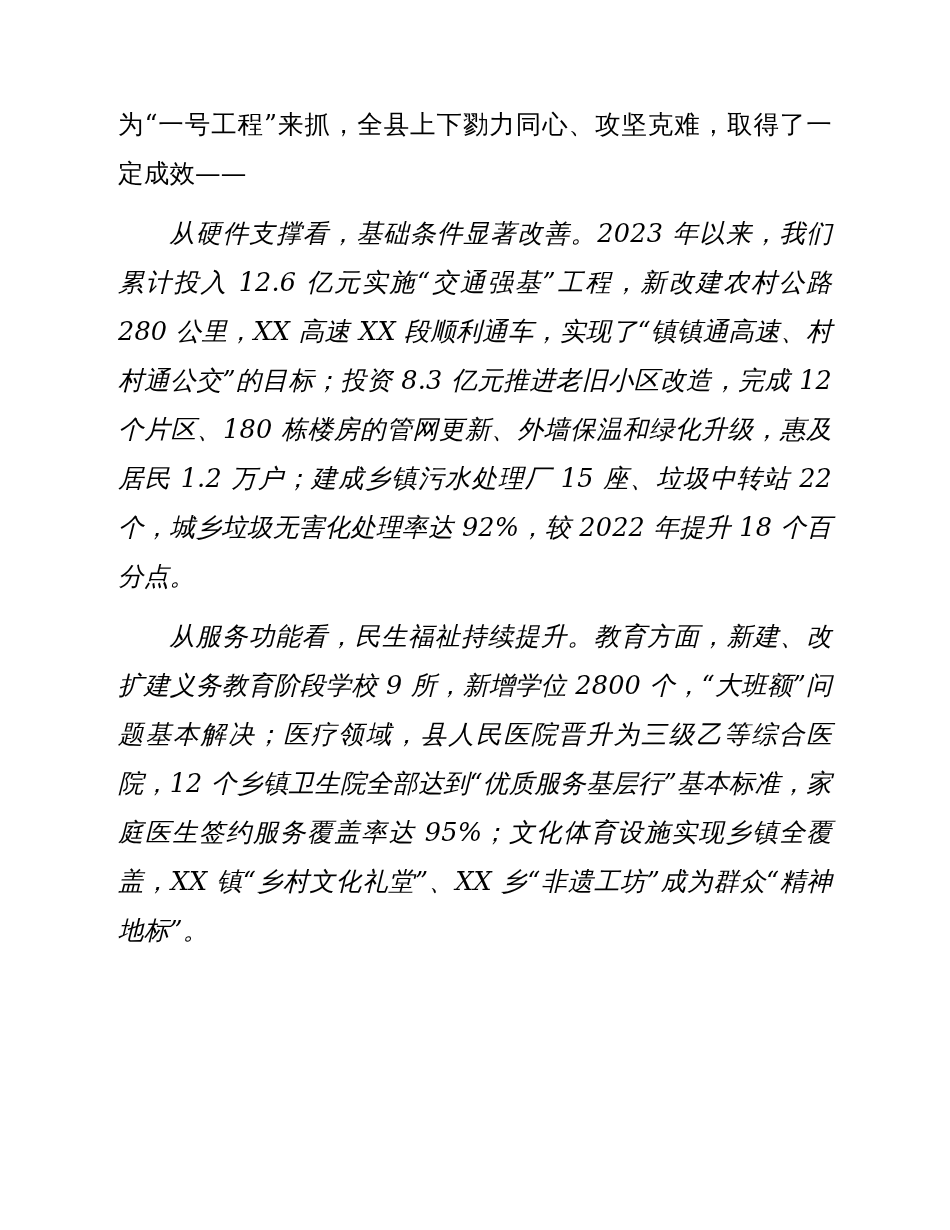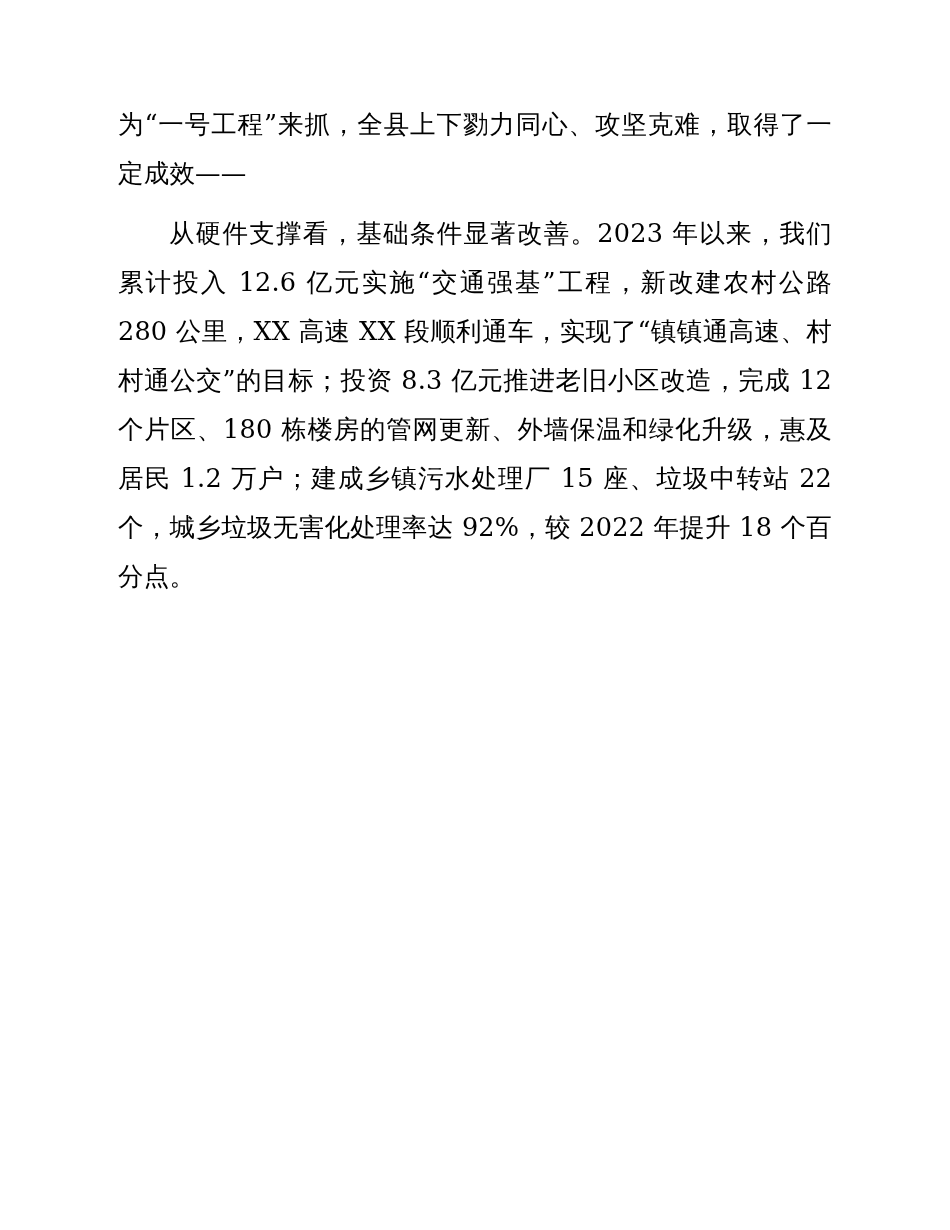--- a/index.html
+++ b/index.html
@@ -28,30 +28,32 @@
     text-align: justify;
     text-justify: inter-ideograph;
     letter-spacing: 0.2px;
   }
   .para {
     margin: 0 0 11px 0;
     text-indent: 0;
   }
   .para.indent {
     text-indent: 2em;
+    font-style: italic;
   }
   .para + .para {
     margin-top: 9px;
   }
   
   .cont {
     text-indent: 0;
   }
 </style>
 </head>
 <body>
 
 <div class="page">
   <div class="doc-body">
     <p class="para cont">为“一号工程”来抓，全县上下勠力同心、攻坚克难，取得了一定成效——</p>
     <p class="para indent">从硬件支撑看，基础条件显著改善。2023 年以来，我们累计投入 12.6 亿元实施“交通强基”工程，新改建农村公路 280 公里，XX 高速 XX 段顺利通车，实现了“镇镇通高速、村村通公交”的目标；投资 8.3 亿元推进老旧小区改造，完成 12 个片区、180 栋楼房的管网更新、外墙保温和绿化升级，惠及居民 1.2 万户；建成乡镇污水处理厂 15 座、垃圾中转站 22 个，城乡垃圾无害化处理率达 92%，较 2022 年提升 18 个百分点。</p>
+    <p class="para indent">从服务功能看，民生福祉持续提升。教育方面，新建、改扩建义务教育阶段学校 9 所，新增学位 2800 个，“大班额”问题基本解决；医疗领域，县人民医院晋升为三级乙等综合医院，12 个乡镇卫生院全部达到“优质服务基层行”基本标准，家庭医生签约服务覆盖率达 95%；文化体育设施实现乡镇全覆盖，XX 镇“乡村文化礼堂”、XX 乡“非遗工坊”成为群众“精神地标”。</p>
   </div>
 </div>
 
 </body></html>

